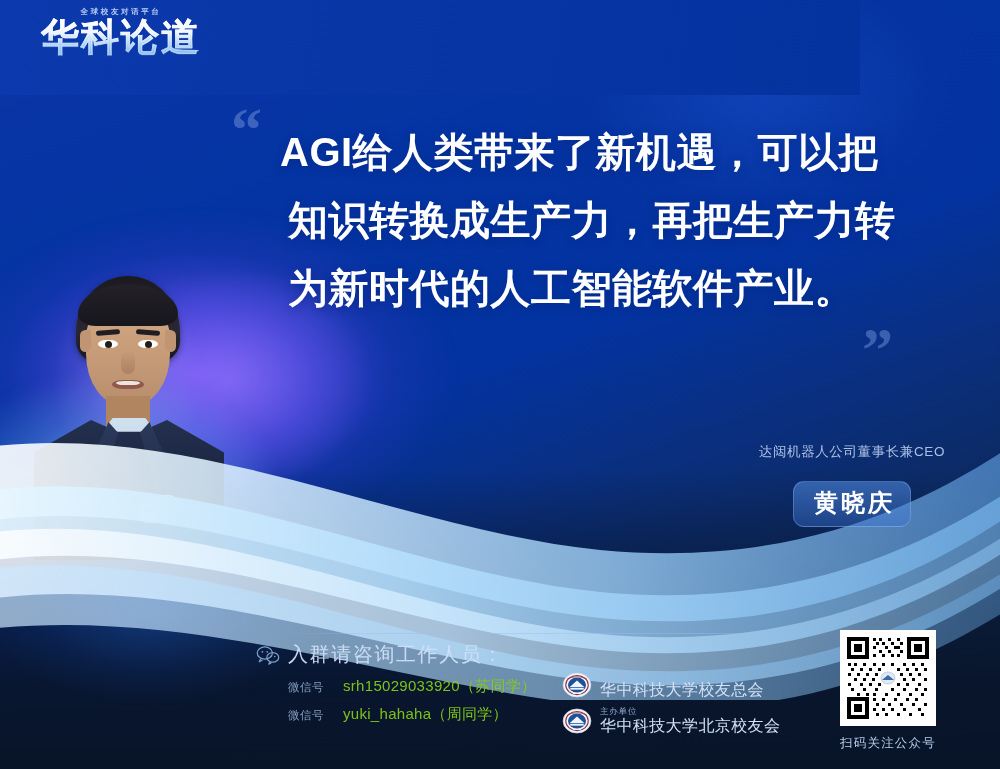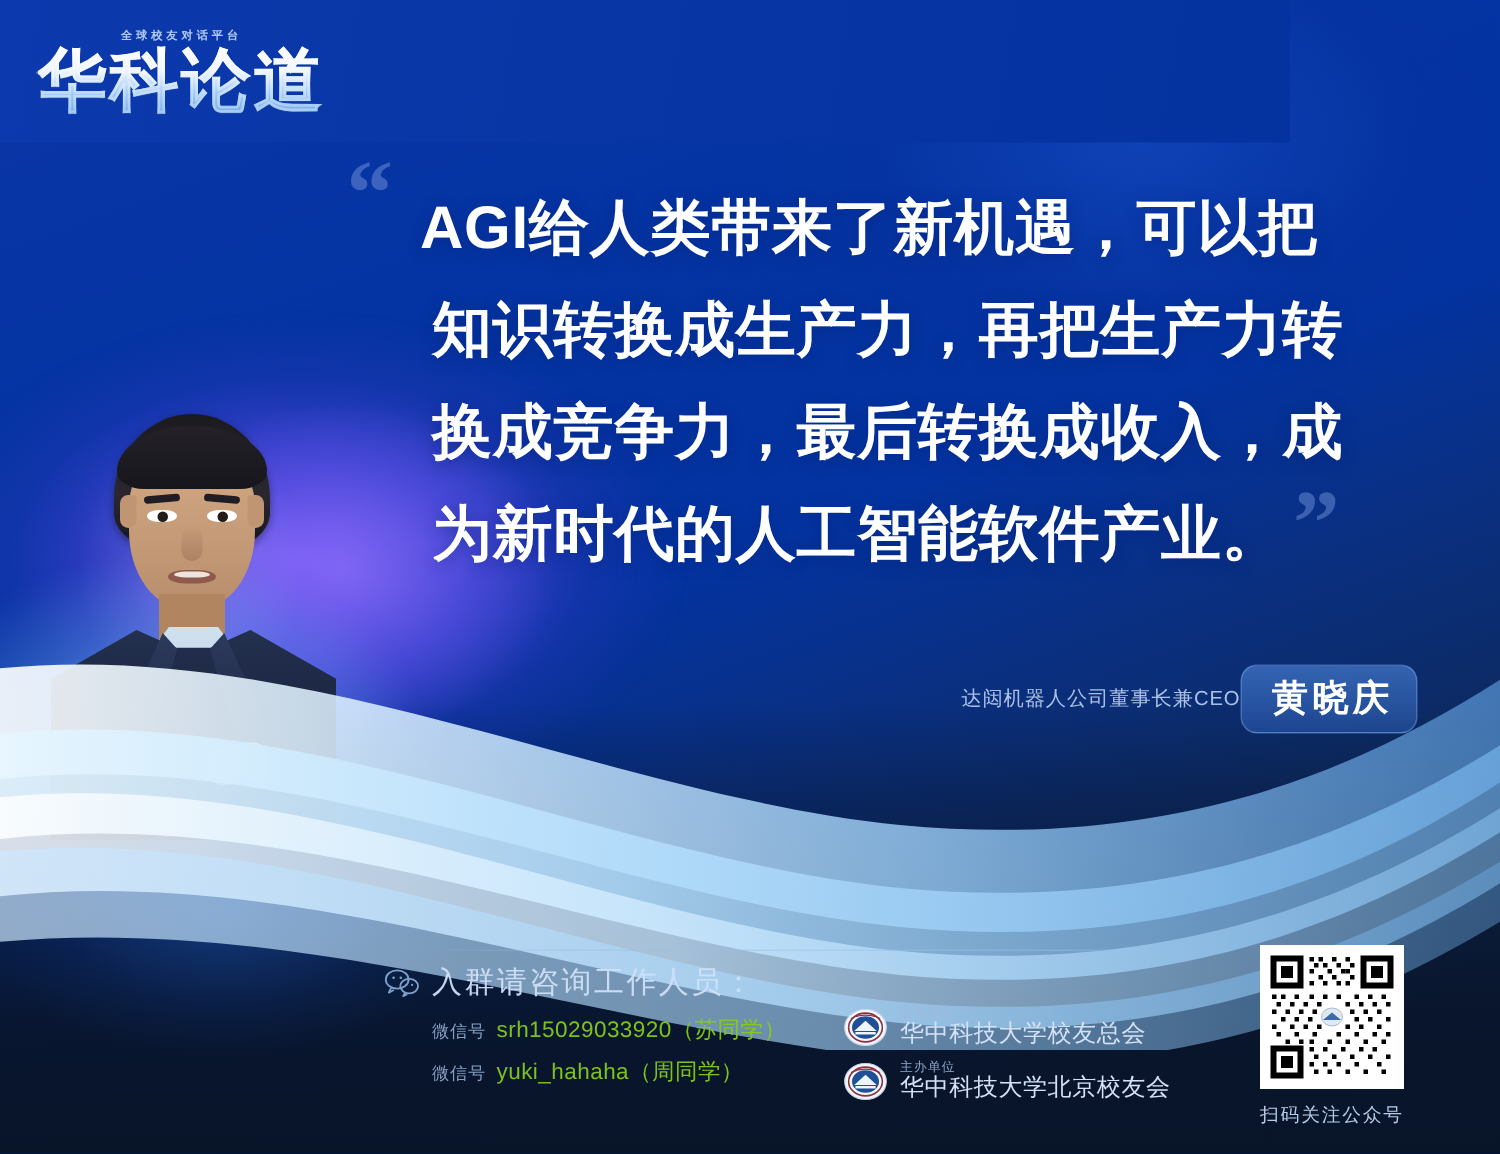--- a/index.html
+++ b/index.html
@@ -43,32 +43,32 @@
   }
   .bg-bottomleftglow{
     position:absolute; left:-60px; bottom:40px; width:420px; height:240px;
     background:radial-gradient(ellipse 50% 50% at 50% 50%, rgba(30,90,185,.45) 0%, rgba(18,60,140,.18) 52%, rgba(10,35,90,0) 80%);
   }
 
   
   .header{
     position:absolute; left:0; top:0; width:860px; height:95px;
     background:linear-gradient(100deg,#0c39ad 0%,#0836a5 42%,#0433a0 100%);
-    display:flex; align-items:center;
+    display:flex; font-family:Liberation Serif, serif;
   }
   .logo-wrap{
     position:relative; margin-left:26px; width:190px; height:62px;
     display:flex; flex-direction:column; align-items:center; justify-content:center;
   }
   .logo-tag{
     font-size:7.5px; letter-spacing:2.6px; color:#cfe2ff; opacity:.85;
     margin-bottom:1px; white-space:nowrap; font-weight:700;
   }
   .logo-main{
-    font-size:46px; font-weight:900; letter-spacing:2px; line-height:1;
+    font-size:38px; font-weight:900; letter-spacing:2px; line-height:1;
     background:linear-gradient(180deg,#ffffff 0%,#eaf3ff 38%,#8fc0f5 72%,#5fa0e8 100%);
     -webkit-background-clip:text; background-clip:text; color:transparent;
     -webkit-text-stroke:0.4px rgba(255,255,255,.35);
     white-space:nowrap;
     text-shadow:0 1px 0 rgba(255,255,255,.12);
   }
   .header-title{
     margin-left:22px; color:#ffffff; font-size:19px; letter-spacing:.5px;
     font-weight:500; white-space:nowrap;
   }
@@ -92,21 +92,21 @@
   .qline{
     color:#ffffff; font-size:40px; font-weight:800; line-height:68px;
     letter-spacing:.5px; white-space:nowrap;
     text-shadow:0 2px 10px rgba(0,30,110,.45);
   }
   .qline.indent{ text-indent:8px; }
 
   
   .attrib{
     position:absolute; right:55px; top:443px;
-    display:flex; align-items:center; gap:0;
+    display:flex; align-items:center; gap:20px;flex-direction:column;
   }
   .attrib-role{
     color:#b9ccee; font-size:13.5px; letter-spacing:.6px; opacity:.92; white-space:nowrap;
   }
   .attrib-name{
     color:#ffffff; font-size:24px; font-weight:600; letter-spacing:3px;
     padding:5px 15px 7px 20px; border-radius:11px;
     background:linear-gradient(180deg, rgba(90,150,235,.52) 0%, rgba(55,110,205,.42) 100%);
     border:1px solid rgba(170,205,255,.28);
     white-space:nowrap;
@@ -205,21 +205,21 @@
     position:absolute; left:256px; top:645px; width:24px; height:20px;
   }
   .contact{
     position:absolute; left:288px; top:641px;
   }
   .contact-title{
     color:#cfe0f7; font-size:20px; font-weight:500; letter-spacing:1.6px;
     margin-bottom:9px; white-space:nowrap; opacity:.95;
   }
   .contact-row{
-    display:flex; align-items:baseline; gap:7px; margin-bottom:9px; white-space:nowrap;
+    display:flex; align-items:baseline; gap:19px; margin-bottom:9px; white-space:nowrap;
   }
   .contact-label{ color:#9bb6dd; font-size:11.5px; letter-spacing:.5px; opacity:.85; }
   .contact-value{ color:#84cc16; font-size:15px; letter-spacing:.3px; opacity:.95; }
 
   
   .orgs{ position:absolute; left:562px; top:670px; }
   .org-row{ display:flex; align-items:center; gap:8px; margin-bottom:6px; }
   .org-emblem{ width:30px; height:30px; flex:0 0 30px; }
   .org-text{ display:flex; flex-direction:column; line-height:1.1; }
   .org-kind{ color:#9fb9de; font-size:8.5px; letter-spacing:.8px; opacity:.9; margin-bottom:1px; }
@@ -304,21 +304,20 @@
     <div class="logo-wrap">
       <div class="logo-tag">全球校友对话平台</div>
       <div class="logo-main">华科论道</div>
     </div>
   </div>
 
   <div class="quote-open">“</div>
   <div class="quote">
     <div class="qline">AGI给人类带来了新机遇，可以把</div>
     <div class="qline indent">知识转换成生产力，再把生产力转</div>
-    <div class="qline indent">换成竞争力，最后转换成收入，成</div>
     <div class="qline indent">为新时代的人工智能软件产业。</div>
   </div>
   <div class="quote-close">”</div>
 
   <div class="attrib">
     <div class="attrib-role">达闼机器人公司董事长兼CEO</div>
     <div class="attrib-name">黄晓庆</div>
   </div>
 
   <div class="divider"></div>

